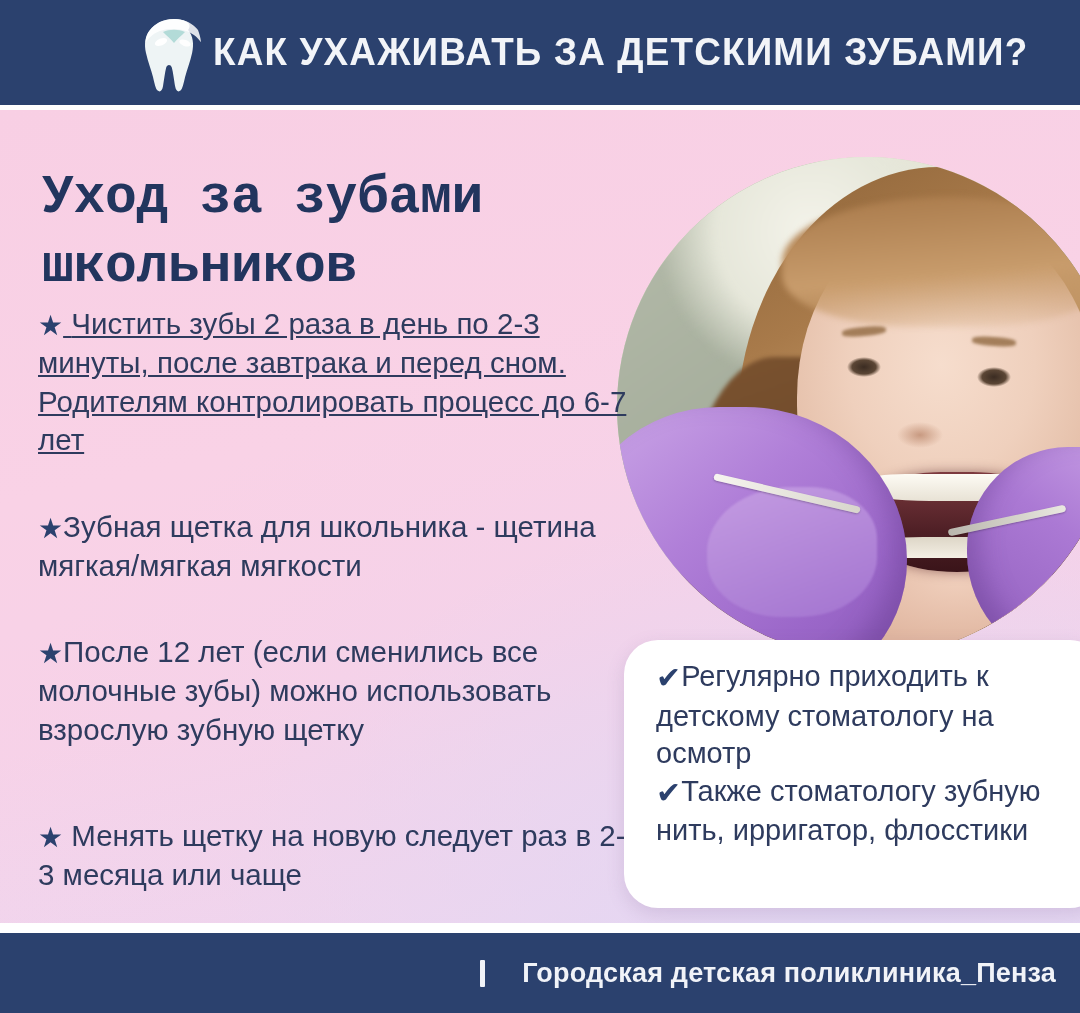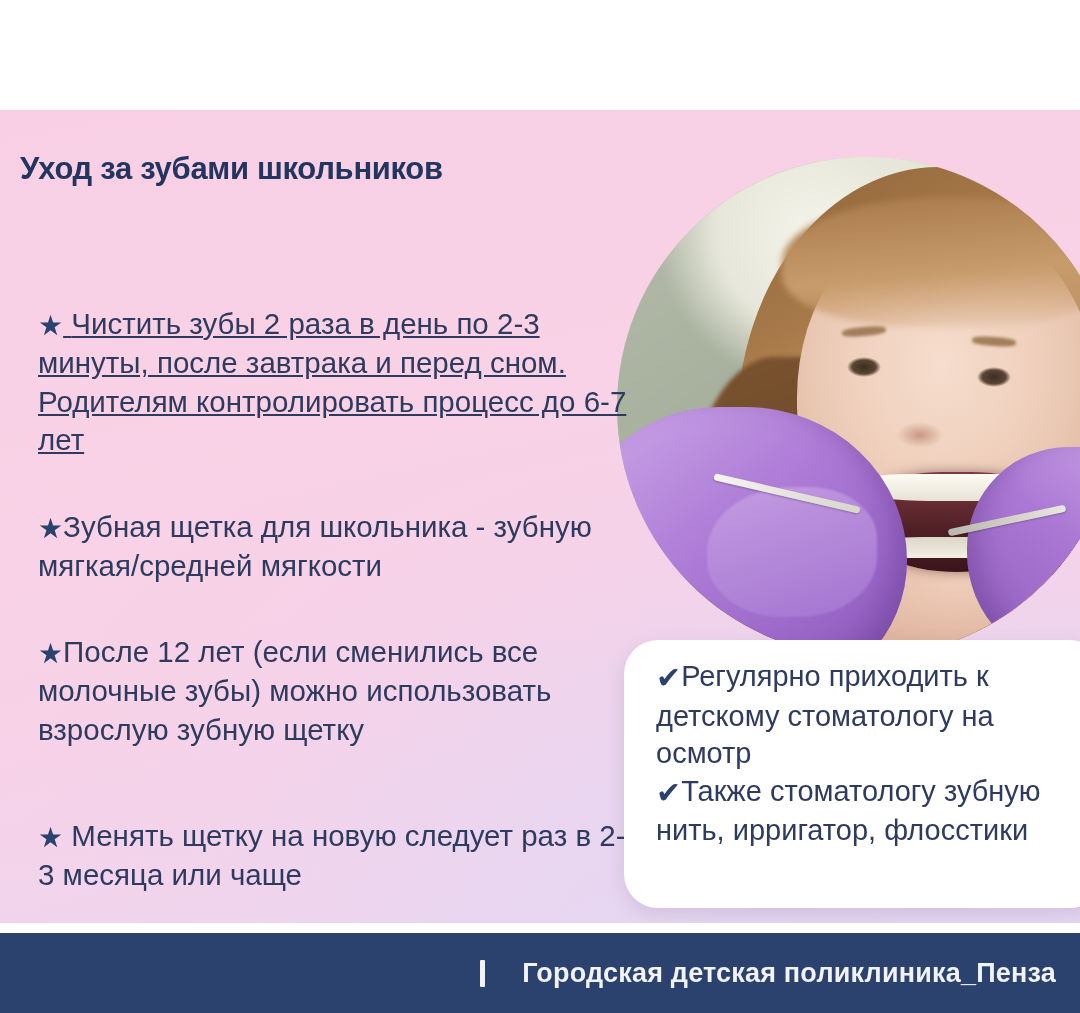--- a/index.html
+++ b/index.html
@@ -120,23 +120,24 @@
     box-shadow:inset 12px -10px 24px rgba(90,50,130,.35);}
   .ph-toolL{position:absolute;left:19%;top:66.5%;width:30%;height:7px;
     background:linear-gradient(90deg,#f6f4ef 0%,#d8d5cc 100%);
     border-radius:4px;transform:rotate(13deg);box-shadow:0 1px 2px rgba(0,0,0,.25);}
   .ph-toolR{position:absolute;right:10%;top:72%;width:24%;height:7px;
     background:linear-gradient(270deg,#e9e7e0 0%,#b9b6ad 100%);
     border-radius:4px;transform:rotate(-12deg);box-shadow:0 1px 2px rgba(0,0,0,.25);}
 
   
   .title{
-    position:absolute;left:20px;top:18px;width:560px;
-    color:#22355e;font-size:31px;font-weight:bold;line-height:1.32;
+    position:absolute;left:42px;top:18px;width:560px;
+    color:#22355e;font-size:53px;font-weight:bold;line-height:1.32;
     letter-spacing:-0.3px;
+    font-family:Liberation Mono, monospace;
   }
   .bullets{
     position:absolute;left:30px;top:165px;width:600px;
     color:#2c3a5c;
   }
   .bullet{
     font-size:29.5px;line-height:1.31;
     color:#2e3b5e;
     margin-bottom:0;
   }
@@ -186,20 +187,32 @@
   .footer-bar{
     display:inline-block;width:5px;height:27px;background:#f1f3f8;
     margin-right:9px;vertical-align:-4px;border-radius:1px;
   }
 </style>
 </head>
 <body>
 
 <div class="poster">
 
+  <div class="header">
+    <span class="tooth-icon">
+      <svg width="66" height="78" viewBox="0 0 66 78">
+        <path d="M33 3C21 3 14 8 9 14 4 20 3 28 5 37c2 9 5 16 7 24 1.6 6.5 2.6 12 4.6 13.6 2.4 2 4.6.2 5.4-4.4 1-5.6 2-14 3.2-18.6 .8-3.2 4.6-3.4 5.6 0 1.3 4.6 2.3 13 3.3 18.6 .8 4.6 3 6.4 5.4 4.4 2-1.6 3-7.1 4.6-13.6 2-8 5-15 7-24 2-9 1-17-4-23C52 8 45 3 33 3z" fill="#eef4f5"></path>
+        <path d="M33 3C21 3 14 8 9 14c-3 3.6-4.3 8-4.6 12.8 3.2-5.2 9-10.6 16.6-12.4C28 12.6 37 12.6 45 15c6.6 2 11.6 6.4 15 11.2C59.6 21.6 58.3 17.4 57 14 52 8 45 3 33 3z" fill="#ffffff" opacity=".85"></path>
+        <path d="M22 16c3.6 3.6 7.6 7 11 11 3.4-4 7.4-7.4 11-11-3.2-1.6-7-2.3-11-2.3S25.2 14.4 22 16z" fill="#a8d6d2" opacity=".85"></path>
+        <ellipse cx="20" cy="26" rx="6.5" ry="3.4" fill="#ffffff" opacity=".95" transform="rotate(-22 20 26)"></ellipse>
+        <ellipse cx="44" cy="27" rx="6" ry="3.1" fill="#ffffff" opacity=".9" transform="rotate(20 44 27)"></ellipse>
+      </svg>
+    </span>
+    <div class="header-title">КАК УХАЖИВАТЬ ЗА ДЕТСКИМИ ЗУБАМИ?</div>
+  </div>
 
   <div class="panel">
 
     <div class="photo-circle">
       <div class="ph-bg"></div>
       <div class="ph-wallL"></div>
       <div class="ph-light"></div>
       <div class="ph-blue"></div>
       <div class="ph-hair"></div>
       <div class="ph-hairL"></div>
@@ -219,21 +232,21 @@
       <div class="ph-gloveL2"></div>
       <div class="ph-toolL"></div>
       <div class="ph-gloveR"></div>
       <div class="ph-toolR"></div>
     </div>
 
     <h1 class="title">Уход за зубами школьников</h1>
 
     <div class="bullets">
       <p class="bullet b1"><span class="star">★</span> <span>Чистить зубы 2 раза в день по 2-3 минуты, после завтрака и перед сном. Родителям контролировать  процесс до 6-7 лет</span></p>
-      <p class="bullet b2"><span class="star">★</span><span>Зубная щетка для школьника - зубную мягкая/средней мягкости</span></p>
+      <p class="bullet b2"><span class="star">★</span><span>Зубная щетка для школьника - щетина мягкая/мягкая мягкости</span></p>
       <p class="bullet b3"><span class="star">★</span><span>После 12 лет (если сменились все молочные зубы) можно использовать взрослую зубную щетку</span></p>
       <p class="bullet b4"><span class="star">★</span> <span>Менять щетку на новую следует раз в 2-3 месяца или чаще</span></p>
     </div>
 
     <div class="card">
       <div class="card-list">
         <p class="card-item"><span class="check">✔</span><span>Регулярно приходить к детскому стоматологу на осмотр</span></p>
         <p class="card-item"><span class="check">✔</span><span>Также стоматологу зубную нить, ирригатор, флосстики</span></p>
       </div>
     </div>

